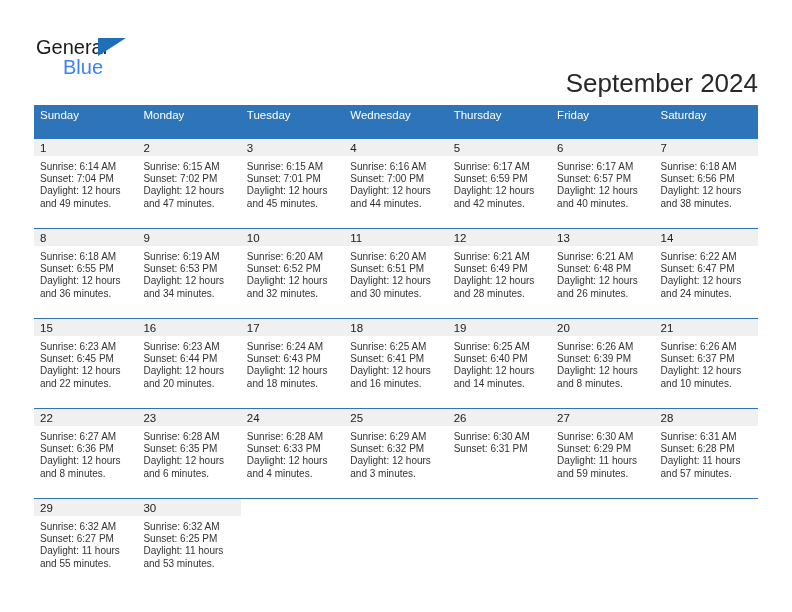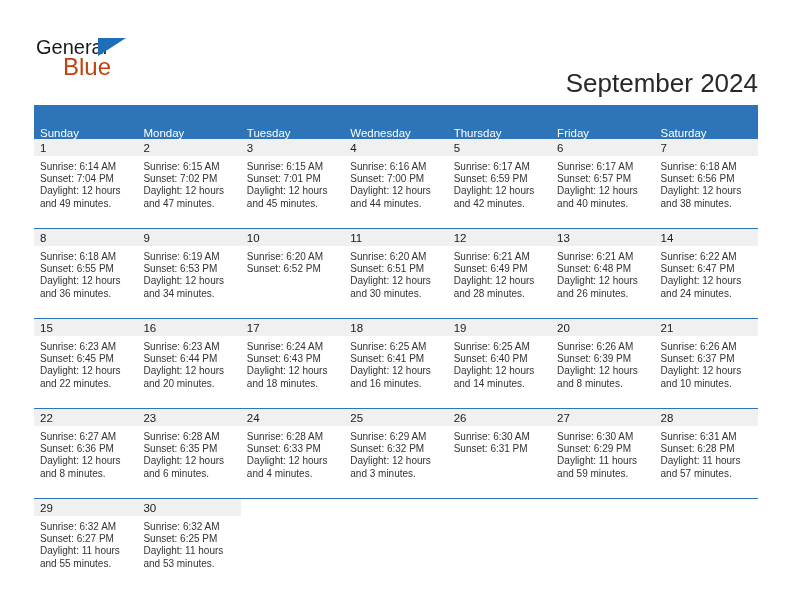--- a/index.html
+++ b/index.html
@@ -52,22 +52,22 @@
     top: 2px;
     width: 0;
     height: 0;
     border-left: 28px solid #1f6fb8;
     border-bottom: 18px solid transparent;
   }
   .brand-blue {
     position: absolute;
     left: 27px;
     top: 20px;
-    font-size: 24px;
-    color: #c2410c;
+    font-size: 20px;
+    color: #3b82f6;
     line-height: 22px;
     font-family: "Liberation Sans", sans-serif;
   }
   .title-block {
     position: absolute;
     right: 34px;
     top: 28px;
     text-align: right;
   }
   .cal-title {
@@ -94,21 +94,21 @@
   }
   .weekday-row {
     display: flex;
     background: #2d74b8;
   }
   .weekday-cell {
     flex: 1 1 0;
     box-sizing: border-box;
     color: #ffffff;
     font-size: 11.5px;
-    padding: 23px 0 5px 6px;
+    padding: 5px 0 5px 6px;
     height: 34px;
     line-height: 11px;
     white-space: nowrap;
     overflow: hidden;
   }
   .week-row {
     display: flex;
     border-top: 1px solid #2d74b8;
   }
   .week-row:first-of-type {
@@ -272,20 +272,21 @@
               <div class="daylight-line">Daylight: 12 hours and 34 minutes.</div>
             </div>
           </div>
           <div class="day-cell">
             <div class="day-num-band">
               <div class="day-num">10</div>
             </div>
             <div class="day-info">
               <div class="info-line">Sunrise: 6:20 AM</div>
               <div class="info-line">Sunset: 6:52 PM</div>
+              <div class="daylight-line">Daylight: 12 hours and 32 minutes.</div>
             </div>
           </div>
           <div class="day-cell">
             <div class="day-num-band">
               <div class="day-num">11</div>
             </div>
             <div class="day-info">
               <div class="info-line">Sunrise: 6:20 AM</div>
               <div class="info-line">Sunset: 6:51 PM</div>
               <div class="daylight-line">Daylight: 12 hours and 30 minutes.</div>

